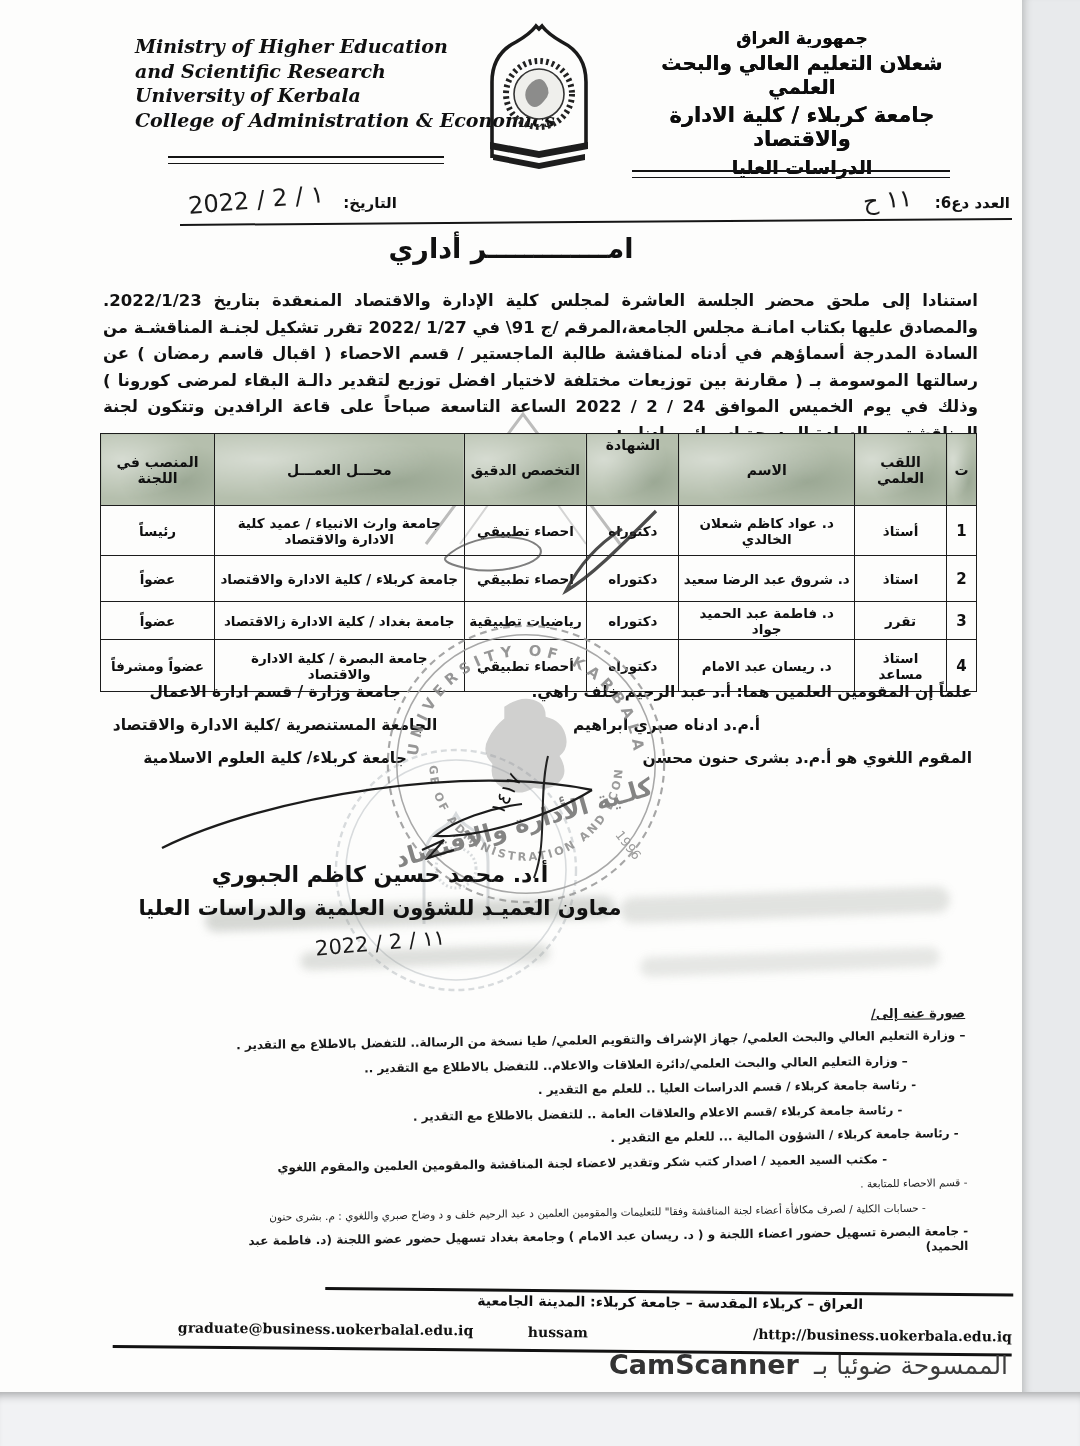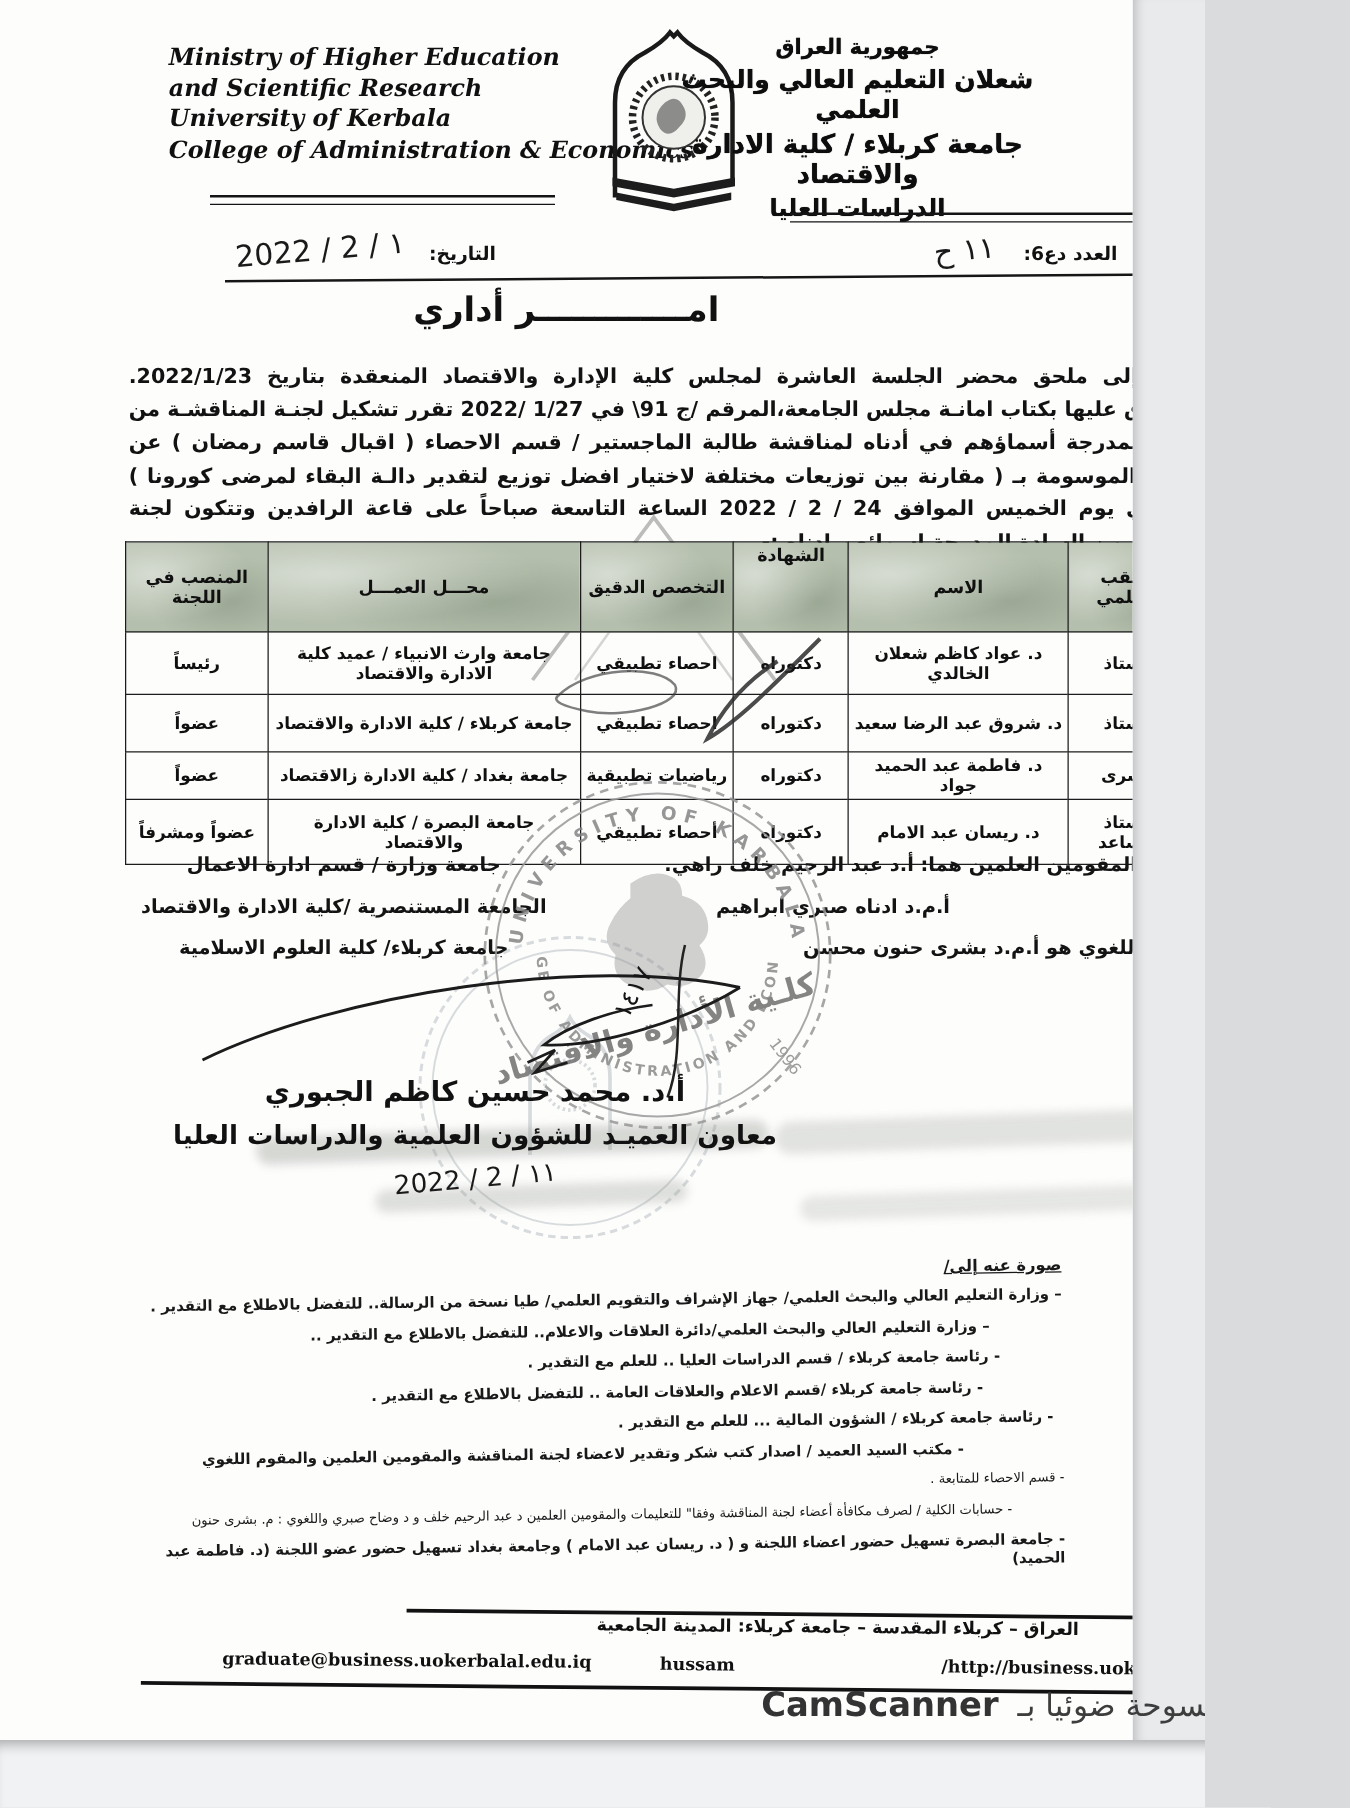--- a/index.html
+++ b/index.html
@@ -1,16 +1,16 @@
 <!DOCTYPE html>
 <html lang="ar"><head>
 <meta charset="utf-8">
 <style>
   html,body{margin:0;padding:0;background:#d9dbdd;}
-  .page{position:relative;width:964px;height:1446px;background:#fdfdfc;overflow:hidden;
+  .page{position:relative;width:1080px;height:1446px;background:#fdfdfc;overflow:hidden;
         font-family:"DejaVu Sans",sans-serif;color:#111;}
   .abs{position:absolute;}
 
   
   .hdr-en{left:135px;top:34px;font-family:"DejaVu Serif",serif;font-style:italic;font-weight:700;
           font-size:19px;line-height:24.5px;color:#101010;}
   .rule-double{height:5px;border-top:2.2px solid #141414;border-bottom:1.8px solid #141414;}
   .hdr-en-rule{left:168px;top:156px;width:276px;}
   .hdr-ar{right:128px;top:28px;width:300px;text-align:center;direction:rtl;font-weight:700;
           color:#0d0d0d;text-shadow:0 0 .6px #000;}
@@ -181,21 +181,21 @@
         <td class="noc">2</td>
         <td>استاذ</td>
         <td>د. شروق عبد الرضا سعيد</td>
         <td>دكتوراه</td>
         <td>احصاء تطبيقي</td>
         <td>جامعة كربلاء / كلية الادارة والاقتصاد</td>
         <td>عضواً</td>
       </tr>
       <tr style="height:38px;">
         <td class="noc">3</td>
-        <td>بشرى</td>
+        <td>تقرر</td>
         <td>د. فاطمة عبد الحميد جواد</td>
         <td>دكتوراه</td>
         <td>رياضيات تطبيقية</td>
         <td>جامعة بغداد / كلية الادارة زالاقتصاد</td>
         <td>عضواً</td>
       </tr>
       <tr style="height:52px;">
         <td class="noc">4</td>
         <td>استاذ مساعد</td>
         <td>د. ريسان عبد الامام</td>

